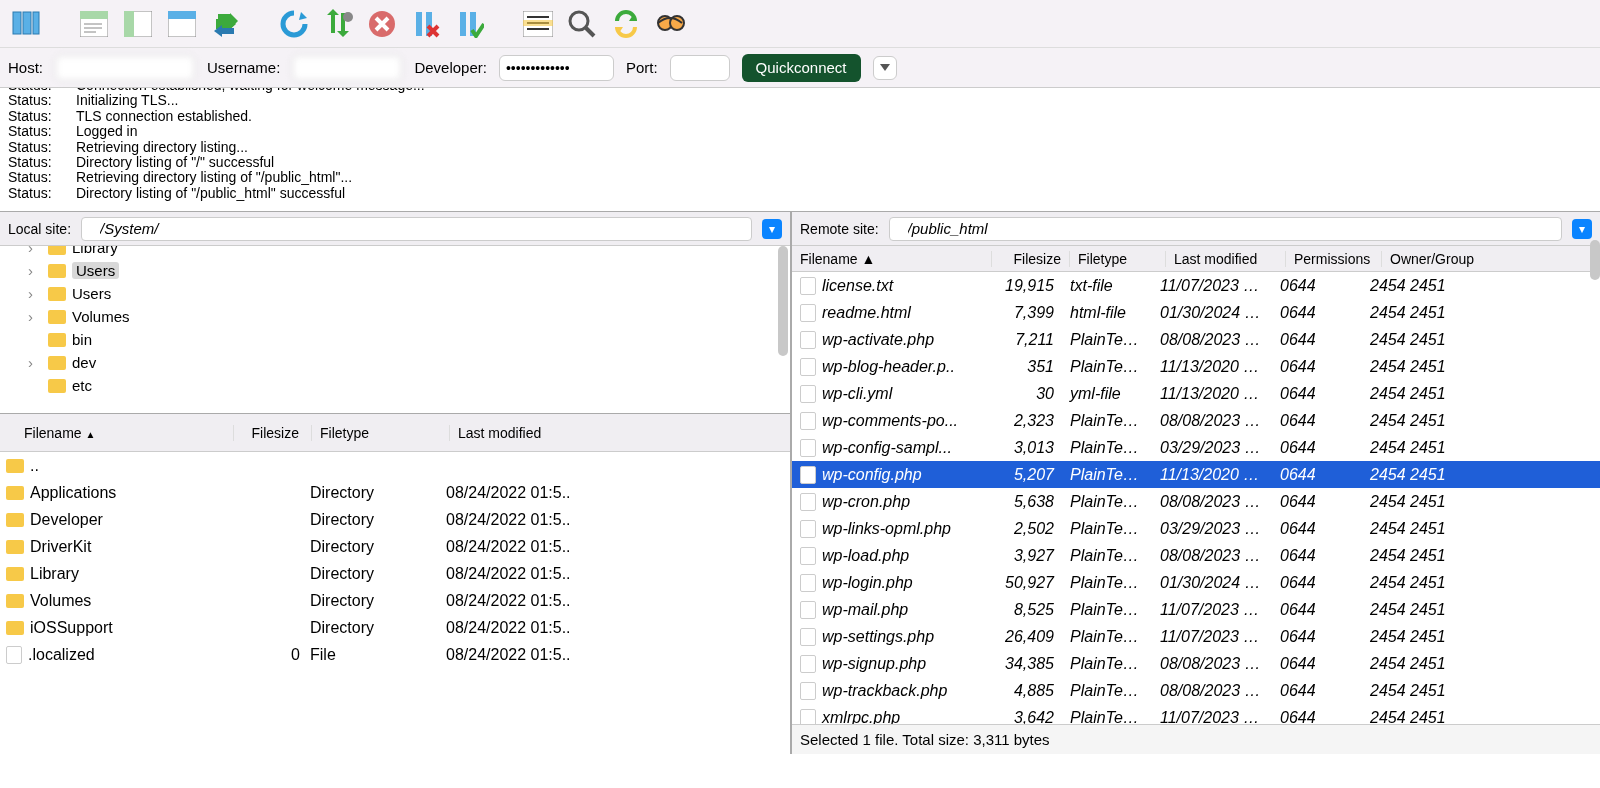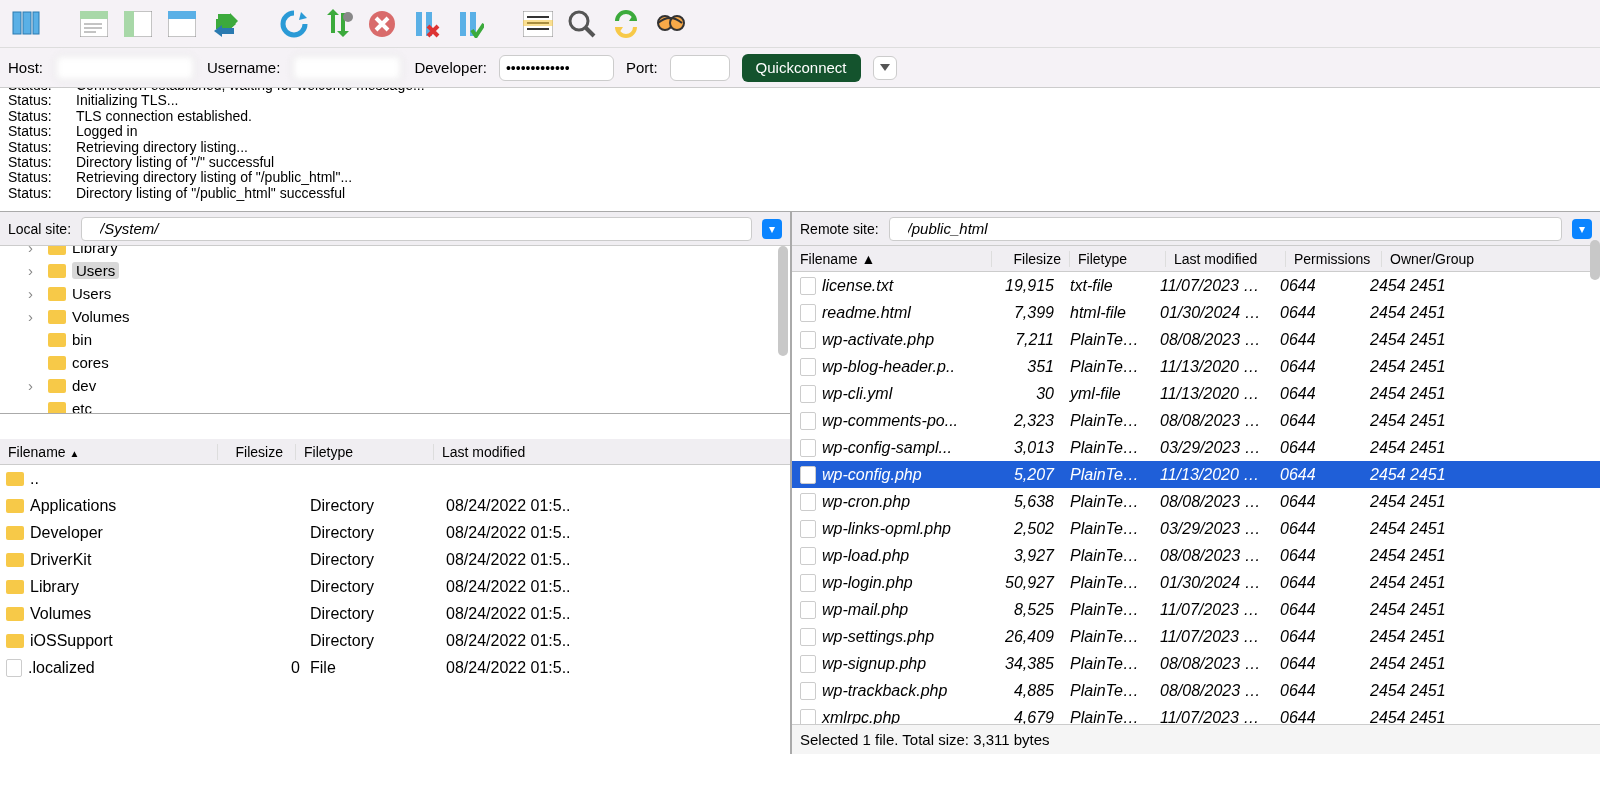--- a/index.html
+++ b/index.html
@@ -26,21 +26,21 @@
   .main-split { display:flex; height:542px; }
   .lcol { width:792px; display:flex; flex-direction:column; border-right:2px solid #aaa;}
   .rcol { flex:1; display:flex; flex-direction:column; position:relative;}
   .tree-pane { height:168px; overflow:hidden; border-bottom:1px solid #aaa; position:relative; font-size:15px;}
   .tree-row { display:flex; align-items:center; height:23px; gap:6px; padding-left:28px;}
   .tree-row .arrow { width:14px; color:#888; cursor:pointer;}
   .tree-row .folder-ico { width:18px; height:14px; background:#f7c948; border-radius:2px; display:inline-block;}
   .tree-row.selected .name-lbl { background:#d8d8d8; border-radius:3px; padding:0 4px;}
   .tree-row.cut { margin-top:-10px;}
   .tree-scroll { position:absolute; right:2px; top:0; width:10px; height:110px; background:#c8c8c8; border-radius:5px;}
-  .file-hdr { height:26px; background:#f0eef2; border-bottom:1px solid #ccc; display:flex; align-items:center; font-size:14px; padding:0 8px;margin-top:25px;}
+  .file-hdr { height:38px; background:#f0eef2; border-bottom:1px solid #ccc; display:flex; align-items:center; font-size:14px; padding:0 24px;}
   .file-hdr .col { padding-right:12px; border-right:1px solid #ddd; margin-right:8px;}
   .file-hdr .sort-arrow { display:inline-block; margin-left:4px; font-size:10px;}
   .file-list { flex:1; overflow:hidden;}
   .file-row { display:flex; align-items:center; height:27px; padding:0 6px; font-size:16px;}
   .folder-mini { width:18px; height:14px; background:#f7c948; border-radius:2px; display:inline-block; margin-right:6px;}
   .file-mini { width:16px; height:18px; background:#fff; border:1px solid #ccc; border-radius:2px; display:inline-block; margin-right:6px;}
   .status-bar { height:30px; border-top:1px solid #ccc; display:flex; align-items:center; padding:0 8px; font-size:15px; background:#f5f5f5;}
   .remote-hdr { height:26px; background:#f0eef2; border-bottom:1px solid #ccc; display:flex; align-items:center; font-size:14px;}
   .remote-hdr .rcolh { padding:0 8px; border-right:1px solid #ddd; display:flex;align-items:center;}
   .remote-list { flex:1; overflow:hidden; font-size:16px;font-style:italic;}
@@ -246,25 +246,20 @@
           <span class="arrow">›</span>
           <span class="folder-ico"></span>
           <span class="name-lbl">Volumes</span>
         </div>
         <div class="tree-row">
           <span class="arrow"></span>
           <span class="folder-ico"></span>
           <span class="name-lbl">bin</span>
         </div>
         <div class="tree-row">
-          <span class="arrow"></span>
-          <span class="folder-ico"></span>
-          <span class="name-lbl">cores</span>
-        </div>
-        <div class="tree-row">
           <span class="arrow">›</span>
           <span class="folder-ico"></span>
           <span class="name-lbl">dev</span>
         </div>
         <div class="tree-row">
           <span class="arrow"></span>
           <span class="folder-ico"></span>
           <span class="name-lbl">etc</span>
         </div>
       </div>
@@ -467,21 +462,21 @@
         <div class="rfile-row">
           <div class="cell c-name"><span class="file-mini"></span>wp-trackback.php</div>
           <div class="cell c-size">4,885</div>
           <div class="cell c-type">PlainTextT..</div>
           <div class="cell c-mod">08/08/2023 1...</div>
           <div class="cell c-perm">0644</div>
           <div class="cell c-own">2454 2451</div>
         </div>
         <div class="rfile-row">
           <div class="cell c-name"><span class="file-mini"></span>xmlrpc.php</div>
-          <div class="cell c-size">4,679</div>
+          <div class="cell c-size">3,642</div>
           <div class="cell c-type">PlainTextT..</div>
           <div class="cell c-mod">11/07/2023 1...</div>
           <div class="cell c-perm">0644</div>
           <div class="cell c-own">2454 2451</div>
         </div>
       </div>
     <div class="rscroll"></div>
     <div class="status-bar">
         <span>Selected 1 file. Total size: 3,311 bytes</span>
       </div>

